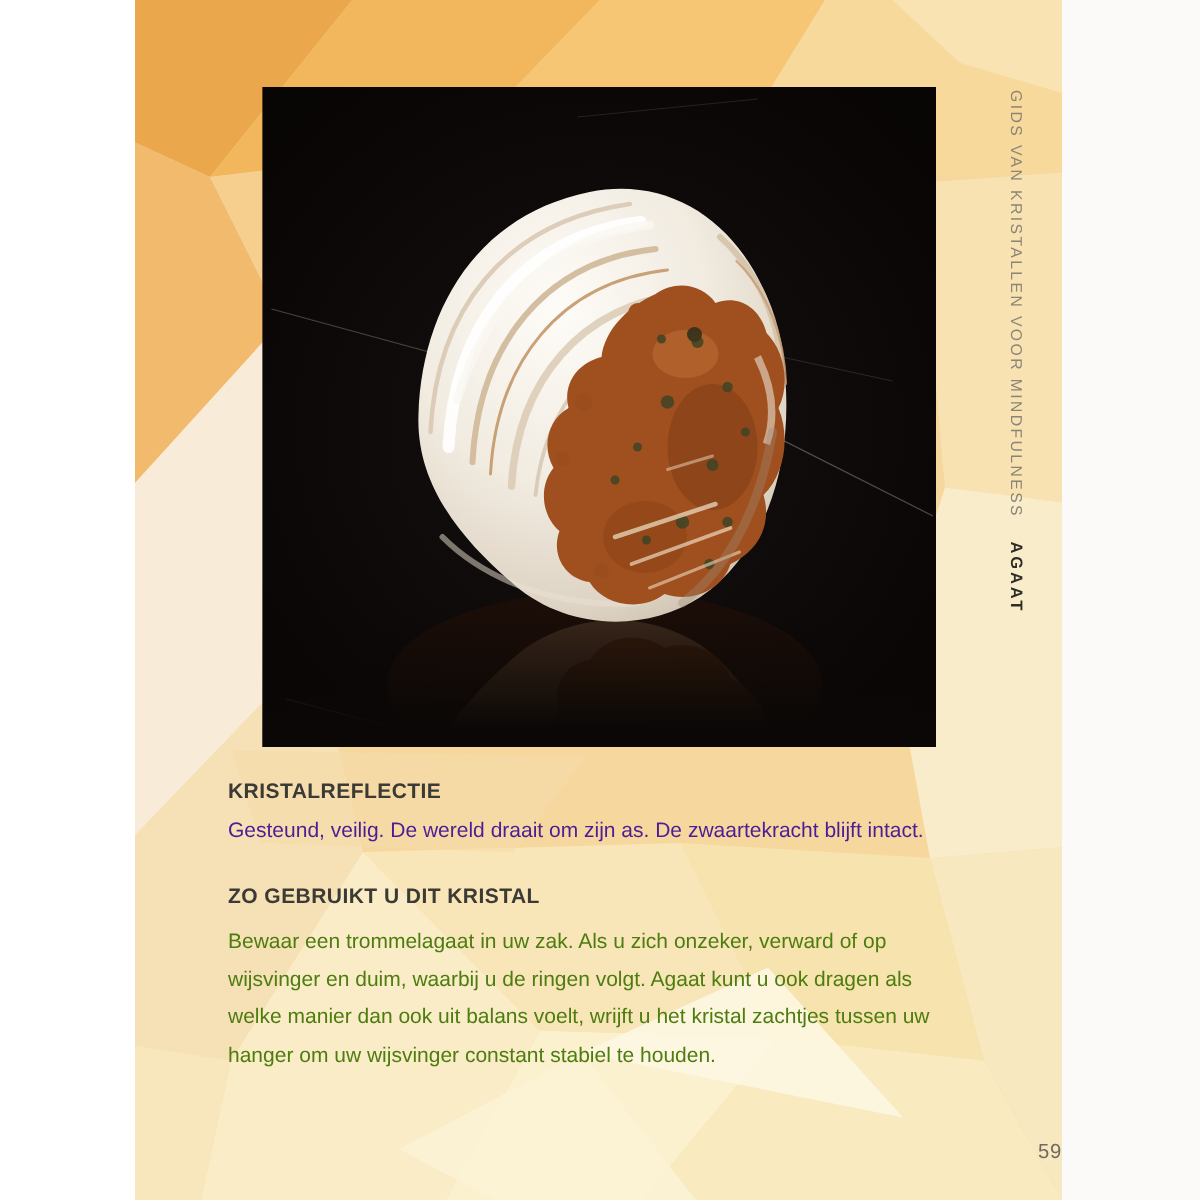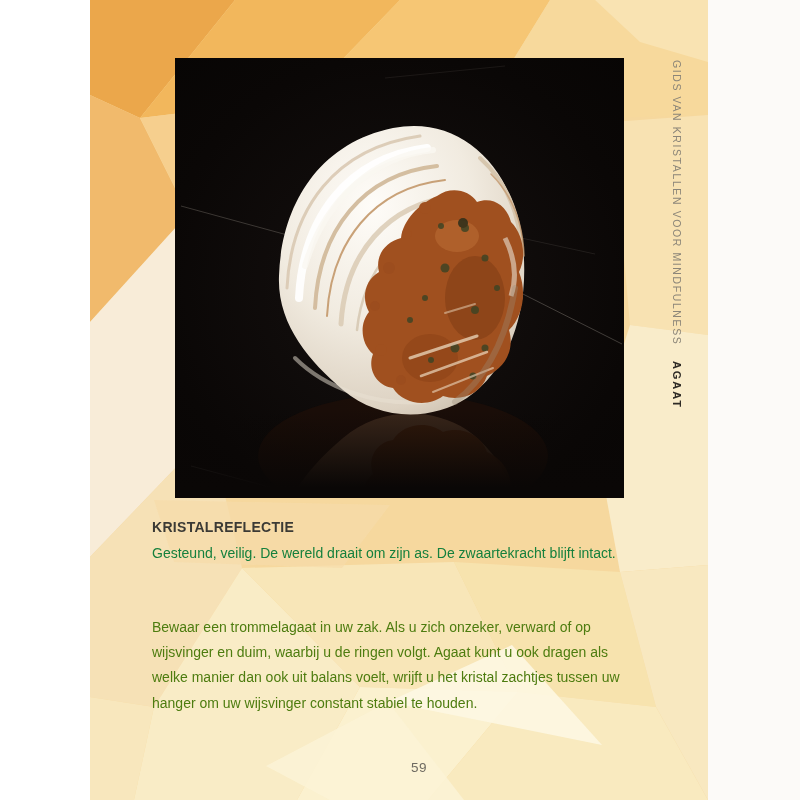--- a/index.html
+++ b/index.html
@@ -9,27 +9,27 @@
   .page{position:absolute;left:90px;top:0;width:618px;height:800px;background:#f6d89e;
         box-shadow:inset 1px 0 0 rgba(0,0,0,.05), inset -1px 0 0 rgba(0,0,0,.07);}
   .poly-bg{position:absolute;left:0;top:0;width:618px;height:800px;display:block;}
   .photo{position:absolute;left:85px;top:58px;width:449px;height:440px;background:#0a0706;}
   .photo svg{display:block;}
   .spine{position:absolute;left:578px;top:60px;writing-mode:vertical-rl;white-space:nowrap;}
   .spine .book{font-size:10.5px;letter-spacing:1.6px;color:#8b8578;}
   .spine .chapter{font-size:11px;font-weight:bold;letter-spacing:1.9px;color:#2f2b25;margin-inline-start:16px;}
   .h-block{position:absolute;left:62px;white-space:nowrap;font-weight:bold;font-size:14px;
            letter-spacing:.3px;color:#3b3a35;}
-  .t-block{position:absolute;left:62px;white-space:nowrap;font-size:14px;color:#15803d;}
+  .t-block{position:absolute;left:62px;white-space:nowrap;font-size:14px;color:#4c1d95;}
   .h-reflection{top:519px;}
   .p-reflection{top:545px;}
   .h-usage{top:589px;}
   .usage-lines{position:absolute;left:62px;top:615px;font-size:14px;color:#4d7c0f;}
   .usage-lines .ln{white-space:nowrap;line-height:25.2px;}
-  .page-num{position:absolute;left:0;right:0;top:760px;text-align:center;
+  .page-num{position:absolute;left:0;right:0;top:760px;text-align:right;
             font-size:13.5px;color:#6f6b62;letter-spacing:.5px;margin-left:40px;}
 </style>
 </head>
 <body>
 
 <div class="scan">
   <div class="margin-right"></div>
 
   <div class="page">
 
@@ -154,20 +154,21 @@
       </svg>
     </div>
 
     <div class="spine">
       <span class="book">GIDS VAN KRISTALLEN VOOR MINDFULNESS</span><span class="chapter">AGAAT</span>
     </div>
 
     <div class="h-block h-reflection">KRISTALREFLECTIE</div>
     <div class="t-block p-reflection">Gesteund, veilig. De wereld draait om zijn as. De zwaartekracht blijft intact.</div>
 
+    <div class="h-block h-usage">ZO GEBRUIKT U DIT KRISTAL</div>
     <div class="usage-lines">
       <div class="ln">Bewaar een trommelagaat in uw zak. Als u zich onzeker, verward of op</div>
       <div class="ln">wijsvinger en duim, waarbij u de ringen volgt. Agaat kunt u ook dragen als</div>
       <div class="ln">welke manier dan ook uit balans voelt, wrijft u het kristal zachtjes tussen uw</div>
       <div class="ln">hanger om uw wijsvinger constant stabiel te houden.</div>
     </div>
 
     <div class="page-num">59</div>
   </div>
 </div>

